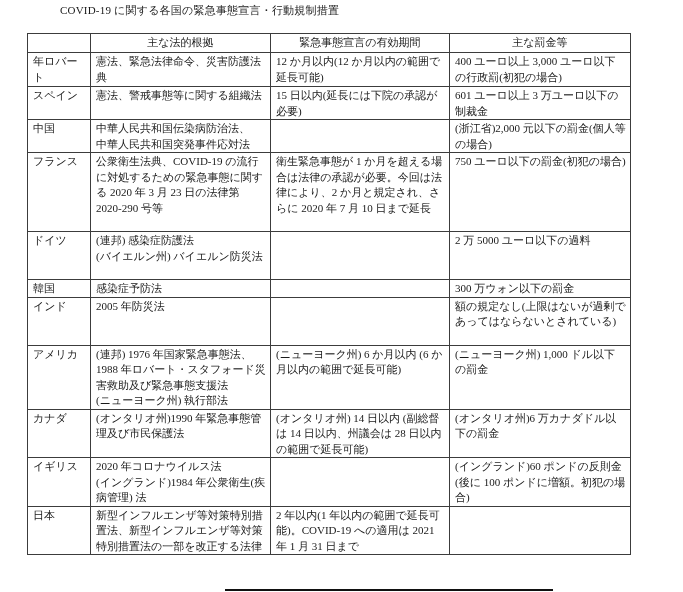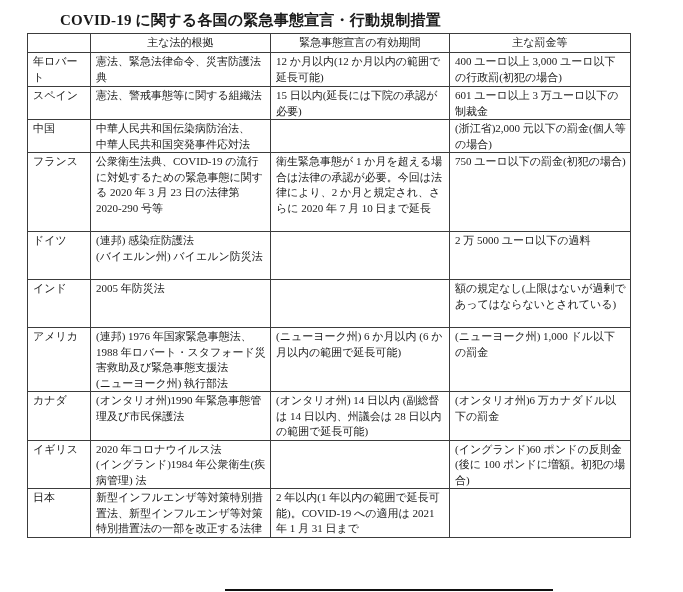--- a/index.html
+++ b/index.html
@@ -11,23 +11,23 @@
     position: relative;
     width: 683px;
     height: 592px;
     overflow: hidden;
     font-family: "Liberation Serif", "DejaVu Serif", serif;
     color: #1a1a1a;
   }
   .doc-title {
     position: absolute;
     left: 60px;
-    top: 11px;
-    font-size: 15px;
-    font-weight: bold;
+    top: 3px;
+    font-size: 11px;
+    font-weight: normal;
     letter-spacing: 0.2px;
     white-space: nowrap;
   }
   table.main-table {
     position: absolute;
     left: 27px;
     top: 33px;
     width: 603px;
     border-collapse: collapse;
     table-layout: fixed;
@@ -116,20 +116,26 @@
       <td>衛生緊急事態が 1 か月を超える場合は法律の承認が必要。今回は法律により、2 か月と規定され、さらに 2020 年 7 月 10 日まで延長</td>
       <td>750 ユーロ以下の罰金(初犯の場合)</td>
     </tr>
     <tr class="r-germany">
       <td>ドイツ</td>
       <td>(連邦) 感染症防護法
 (バイエルン州) バイエルン防災法</td>
       <td></td>
       <td>2 万 5000 ユーロ以下の過料</td>
     </tr>
+    <tr class="r-korea">
+      <td>韓国</td>
+      <td>感染症予防法</td>
+      <td></td>
+      <td>300 万ウォン以下の罰金</td>
+    </tr>
     <tr class="r-india">
       <td>インド</td>
       <td>2005 年防災法</td>
       <td></td>
       <td>額の規定なし(上限はないが過剰であってはならないとされている)</td>
     </tr>
     <tr class="r-usa">
       <td>アメリカ</td>
       <td>(連邦) 1976 年国家緊急事態法、1988 年ロバート・スタフォード災害救助及び緊急事態支援法
 (ニューヨーク州) 執行部法</td>

